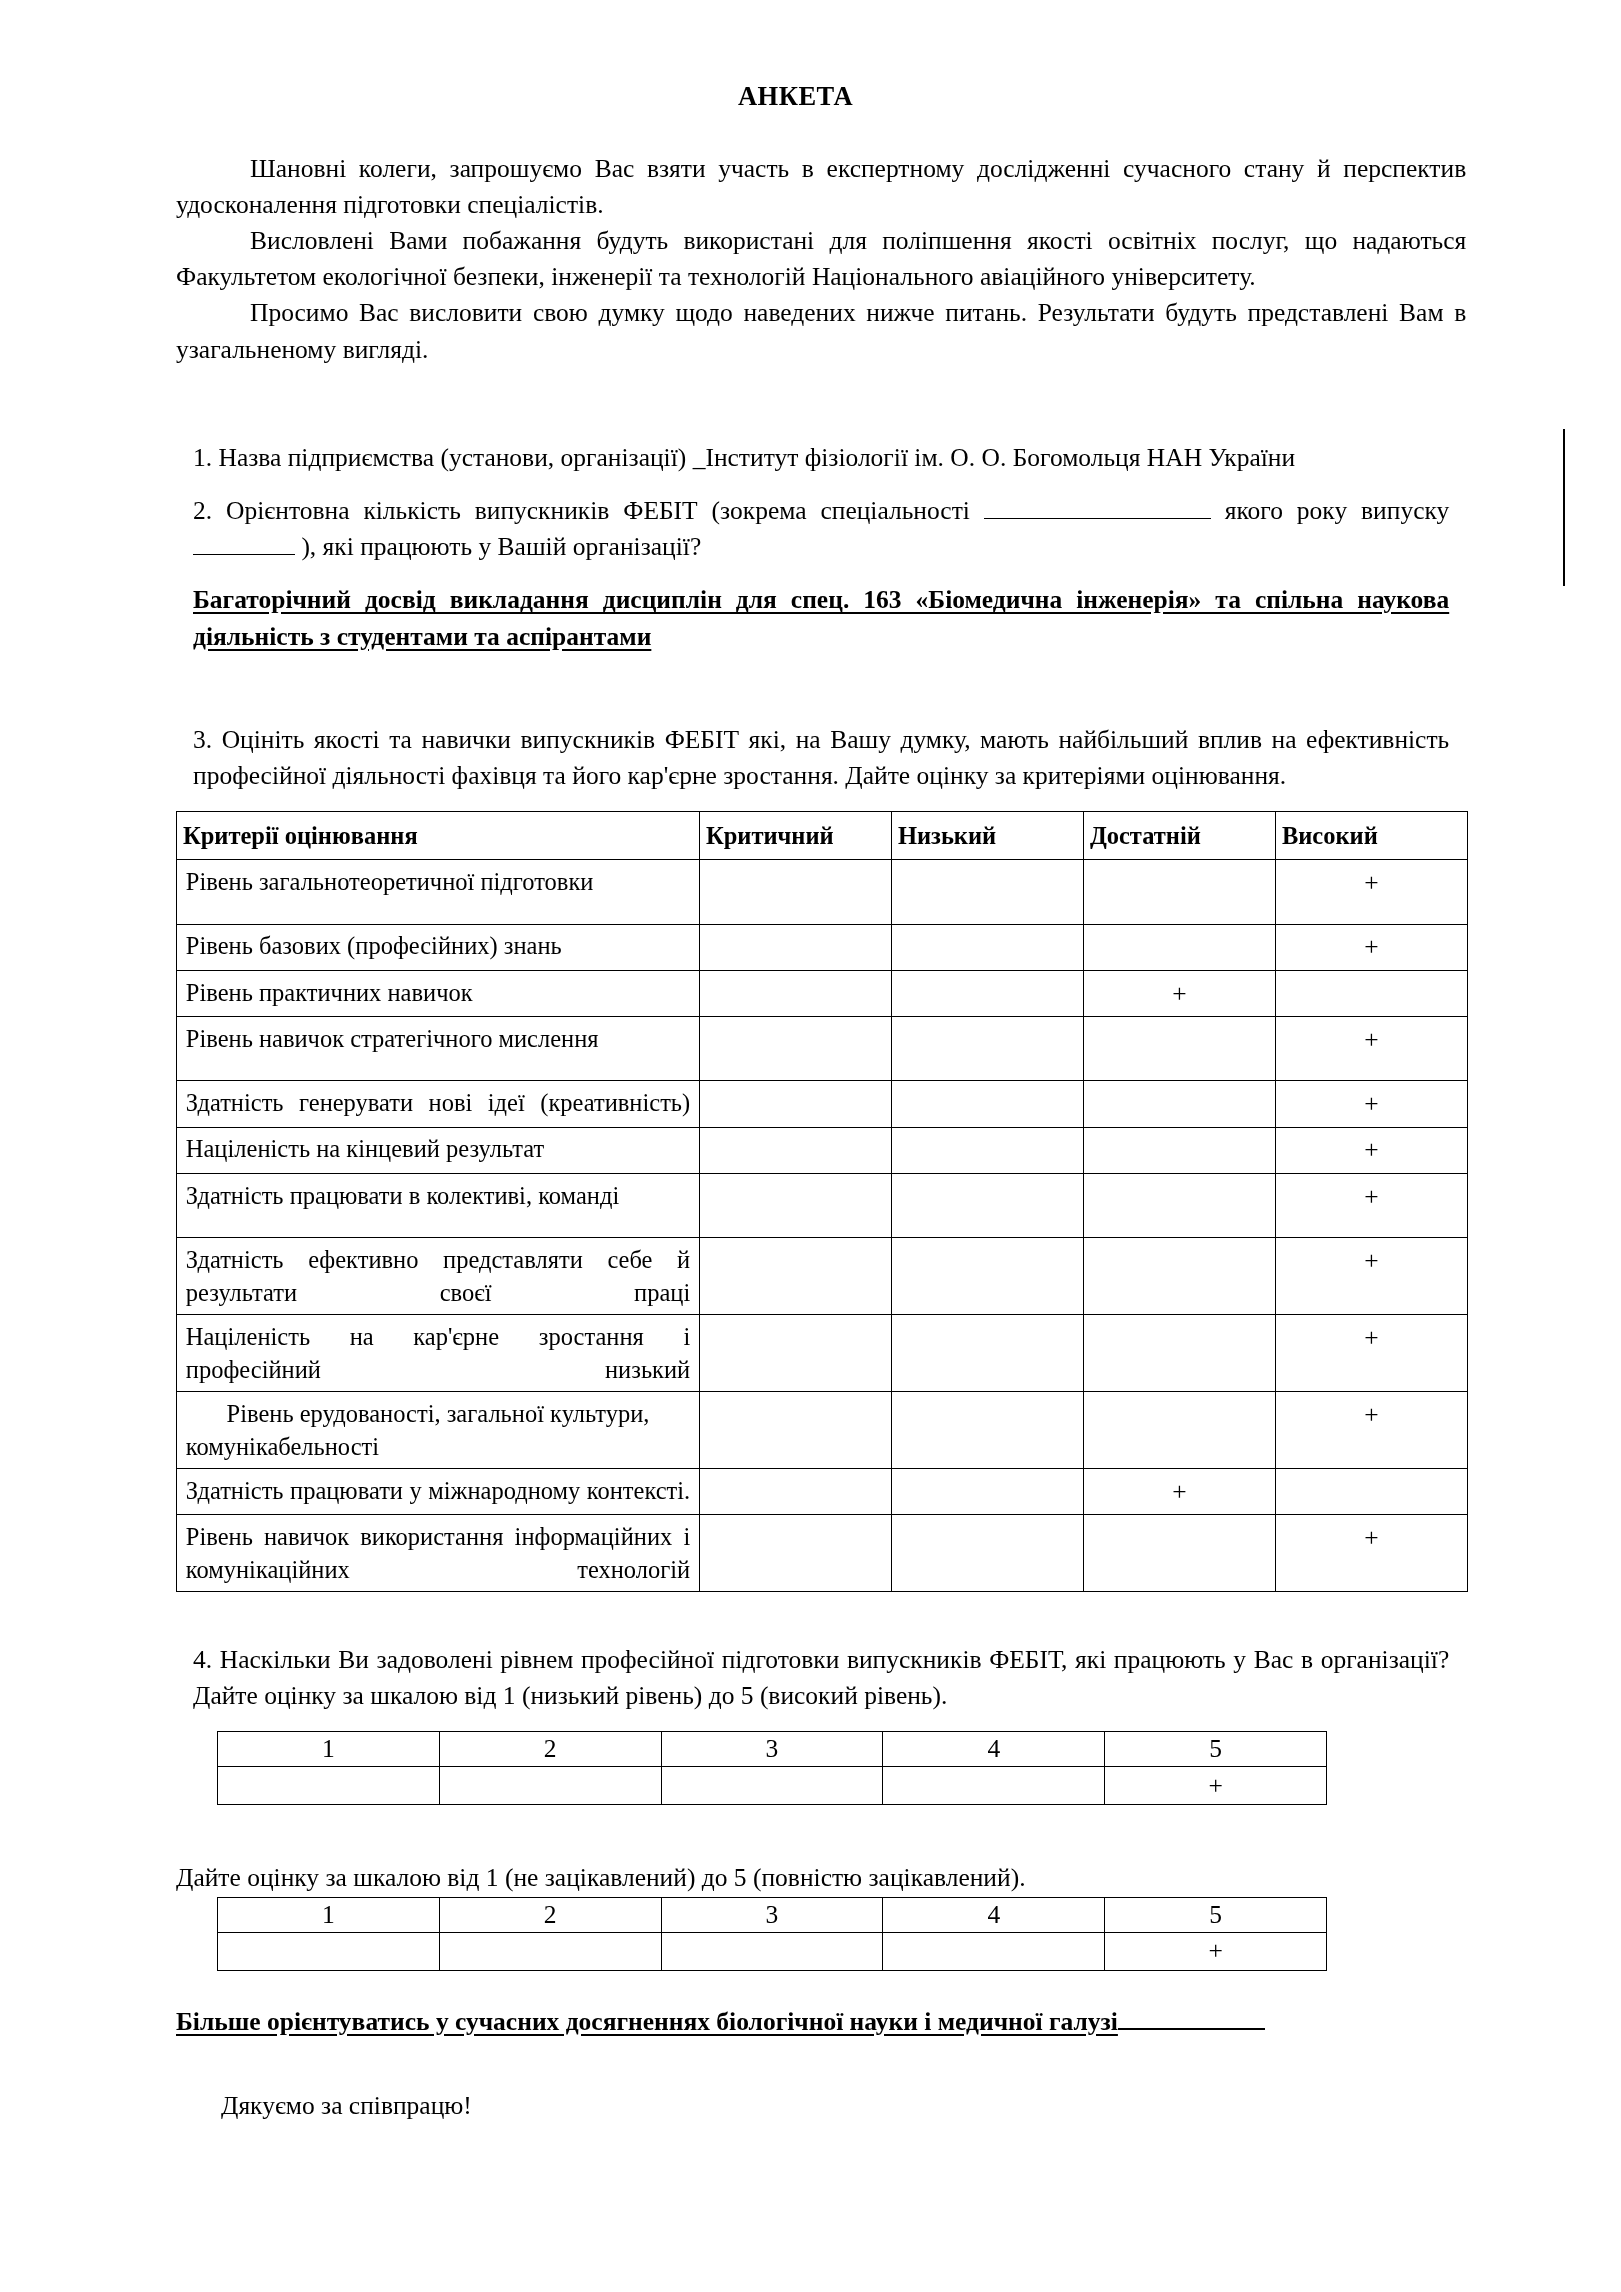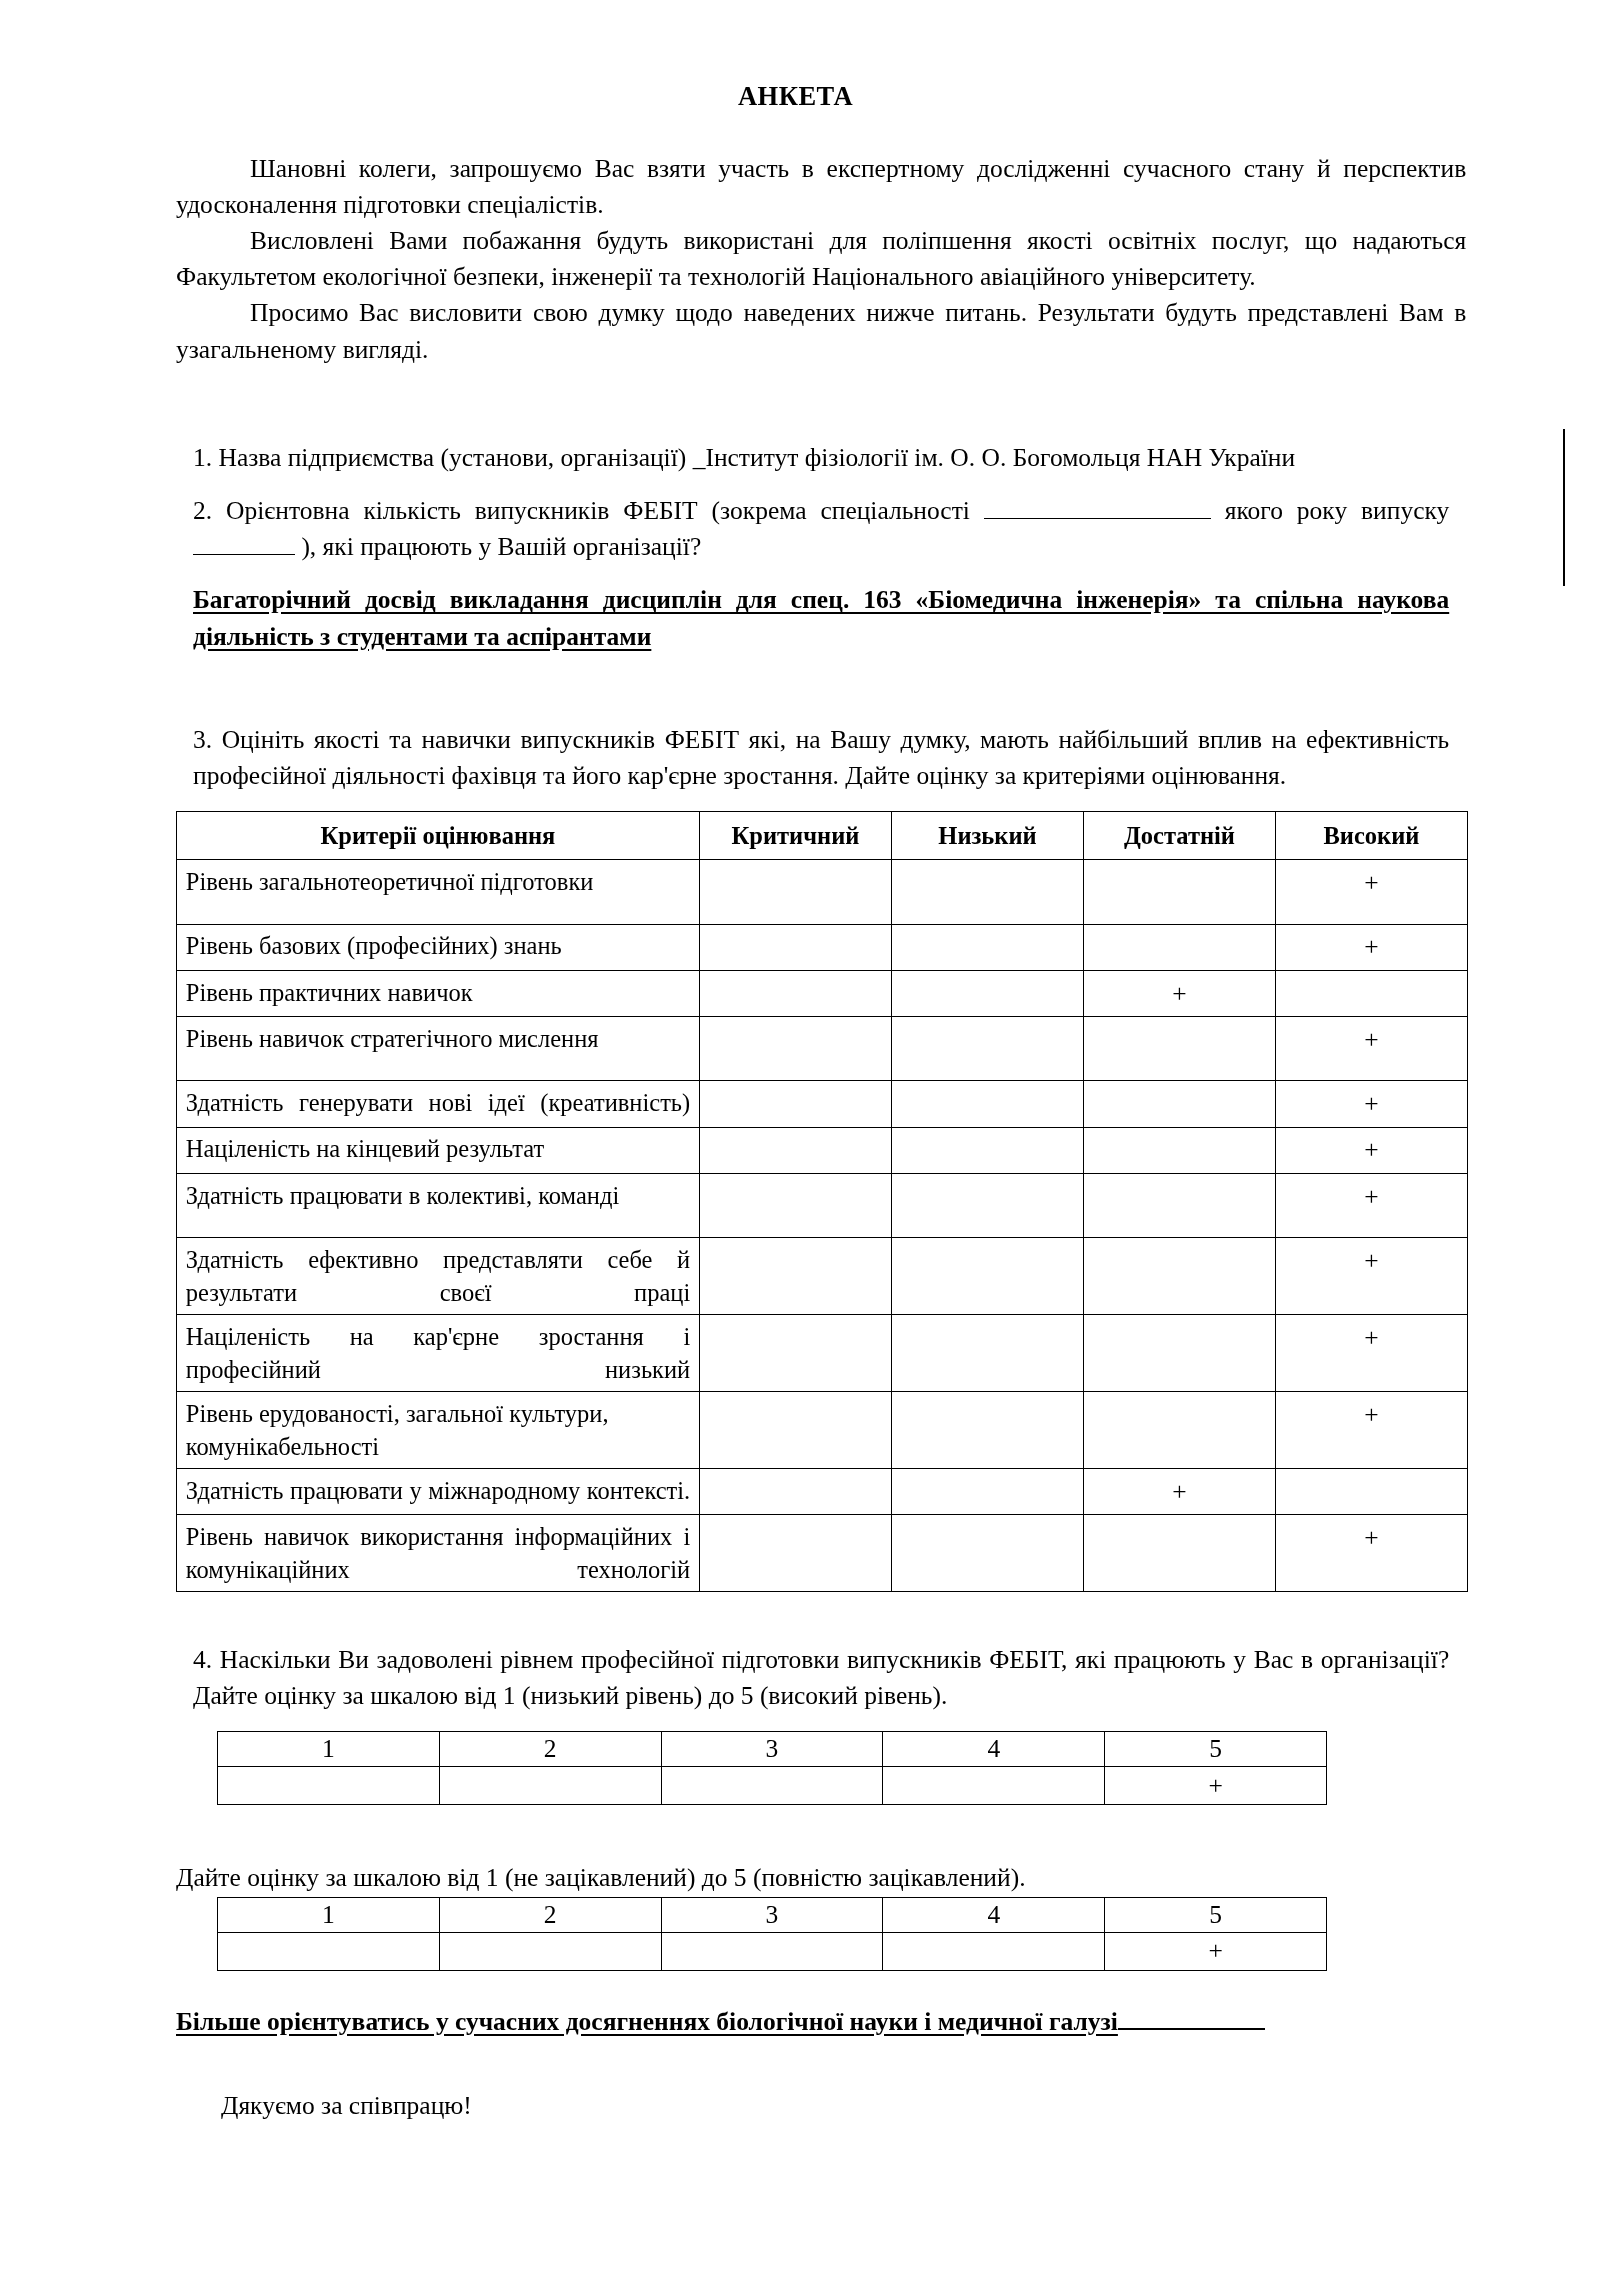--- a/index.html
+++ b/index.html
@@ -86,32 +86,32 @@
   }
   table.criteria th,
   table.criteria td {
     border: 1.6px solid #000000;
     font-size: 24.5px;
     line-height: 1.35;
     padding: 4.9px 8.8px;
     vertical-align: top;
   }
   table.criteria th {
-    text-align: center;
+    text-align: left;
     font-weight: bold;
     padding: 6.9px 5.9px;
     vertical-align: middle;
   }
   table.criteria td.crit {
     text-align: justify;
     text-align-last: justify;
     hyphens: none;
   }
   table.criteria td.crit.no-justify {
-    text-align: left;
+    text-align: center;
     text-align-last: left;
   }
   table.criteria td.mark {
     text-align: center;
     font-size: 25.5px;
     vertical-align: top;
     padding-top: 5.9px;
   }
   col.c-name { width: 523px; }
   col.c-rate { width: 192px; }

